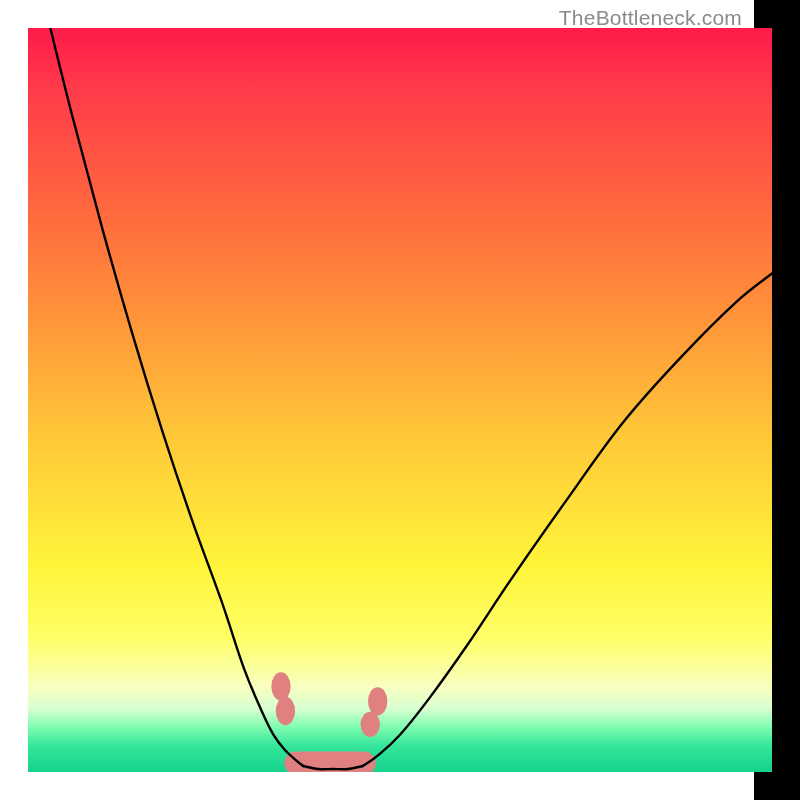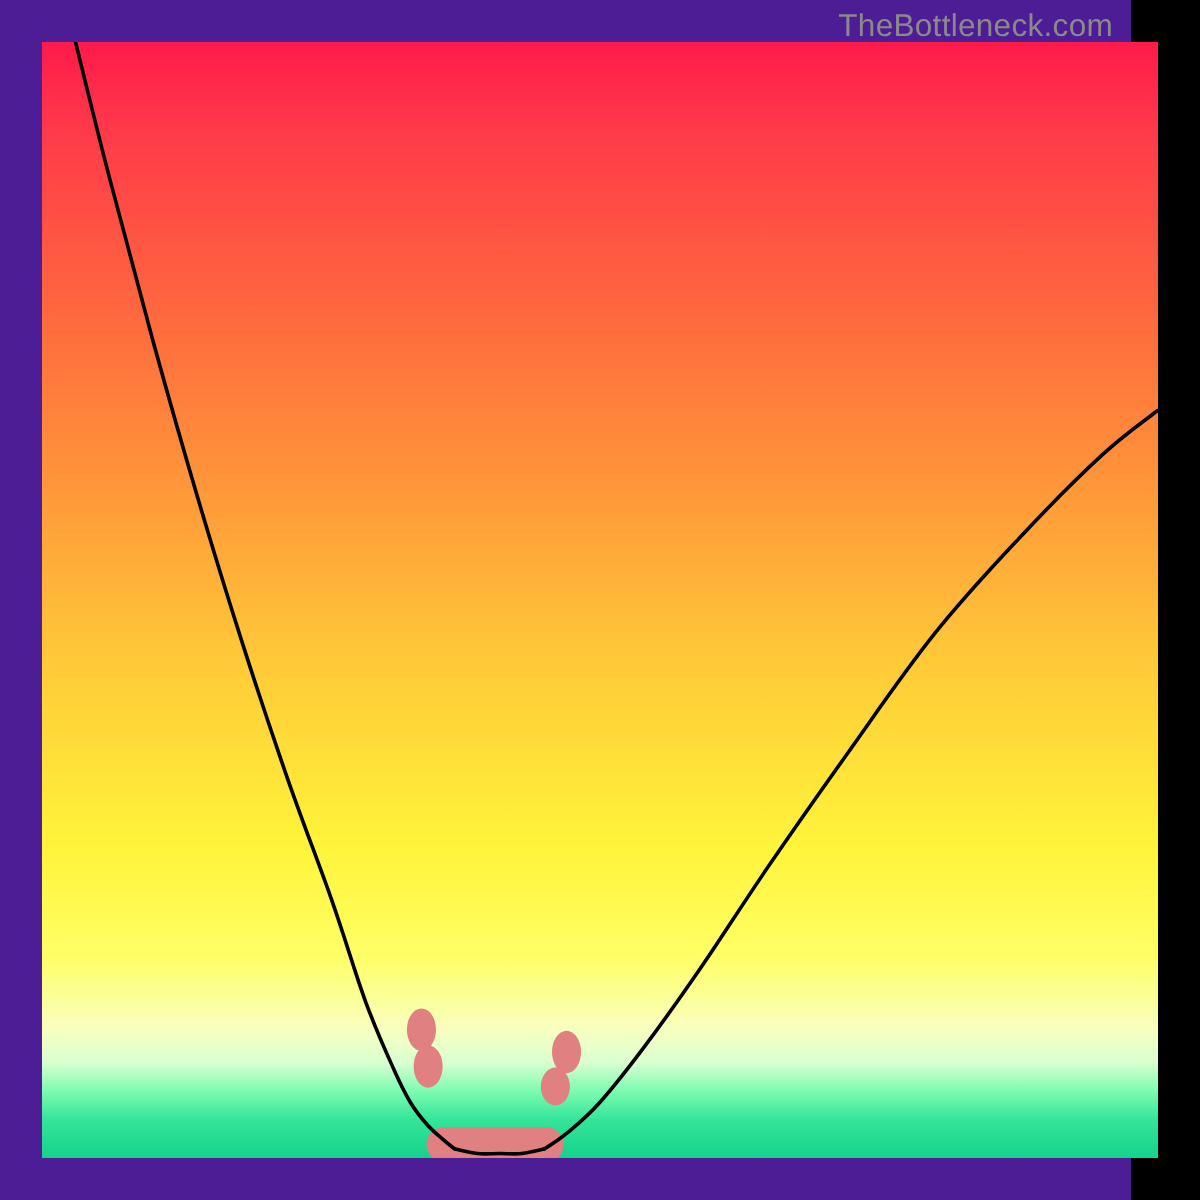--- a/index.html
+++ b/index.html
@@ -1,21 +1,21 @@
 <!DOCTYPE html>
 <html><head>
 <meta charset="utf-8">
 <style>
   * { margin: 0; padding: 0; box-sizing: border-box; }
   html, body { width: 800px; height: 800px; overflow: hidden; background: #000; }
   .frame {
     position: relative;
     width: 754px;
     height: 800px;
-    background: #4c1d95;
+    background: #ffffff;
   }
   .plot-area {
     position: absolute;
     left: 28px;
     top: 28px;
     width: 744px;
     height: 744px;
     overflow: hidden;
   }
   .gradient {

